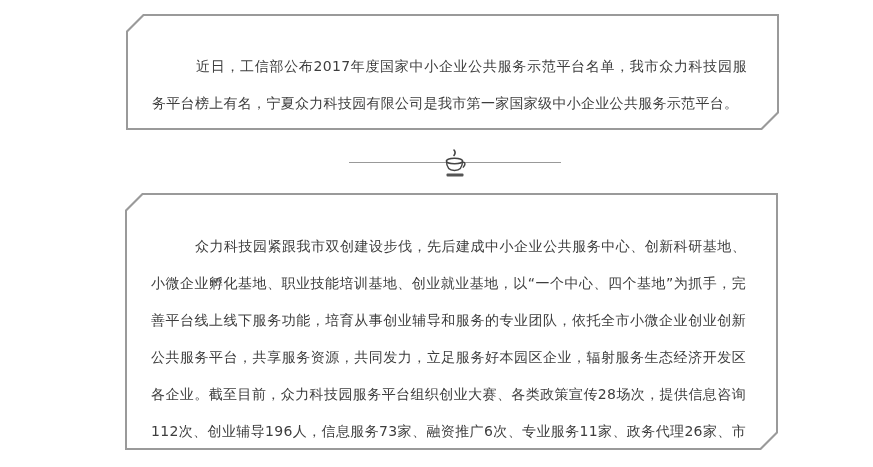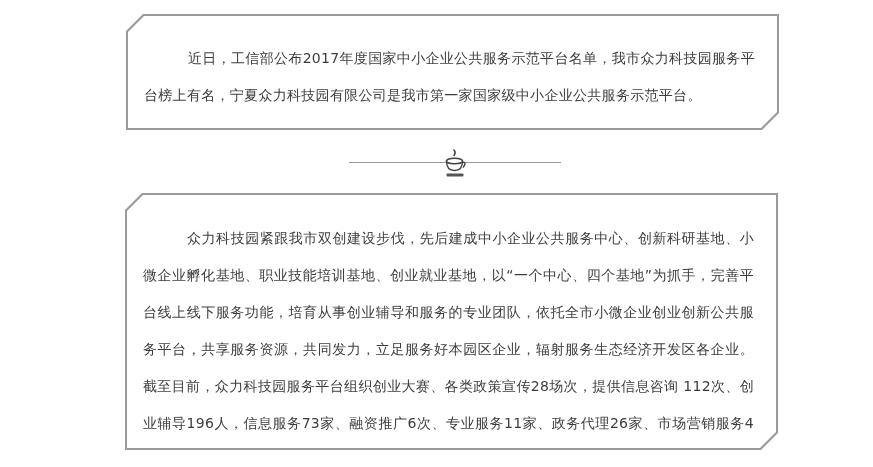--- a/index.html
+++ b/index.html
@@ -31,21 +31,21 @@
                        calc(100% - 16px) 100%, 0 100%, 0 16px);
     box-sizing: border-box;
   }
   .box1 { left: 126px; top: 14px;  width: 653px; height: 116px; }
   .box2 { left: 125px; top: 193px; width: 653px; height: 257px; }
 
   .box1 .snip-inner { padding: 16px 14px 0 8px; }
   .box2 .snip-inner { padding: 17px 14px 0 8px; }
 
   .para {
-    margin: 8px;
+    margin: 16px;
     font-size: 14px;
     line-height: 37px;
     letter-spacing: 0.3px;
     text-align: justify;
     text-indent: 44px;
     color: var(--text, #3d3d3d);
     font-family: "DejaVu Sans", sans-serif;
   }
 
   

